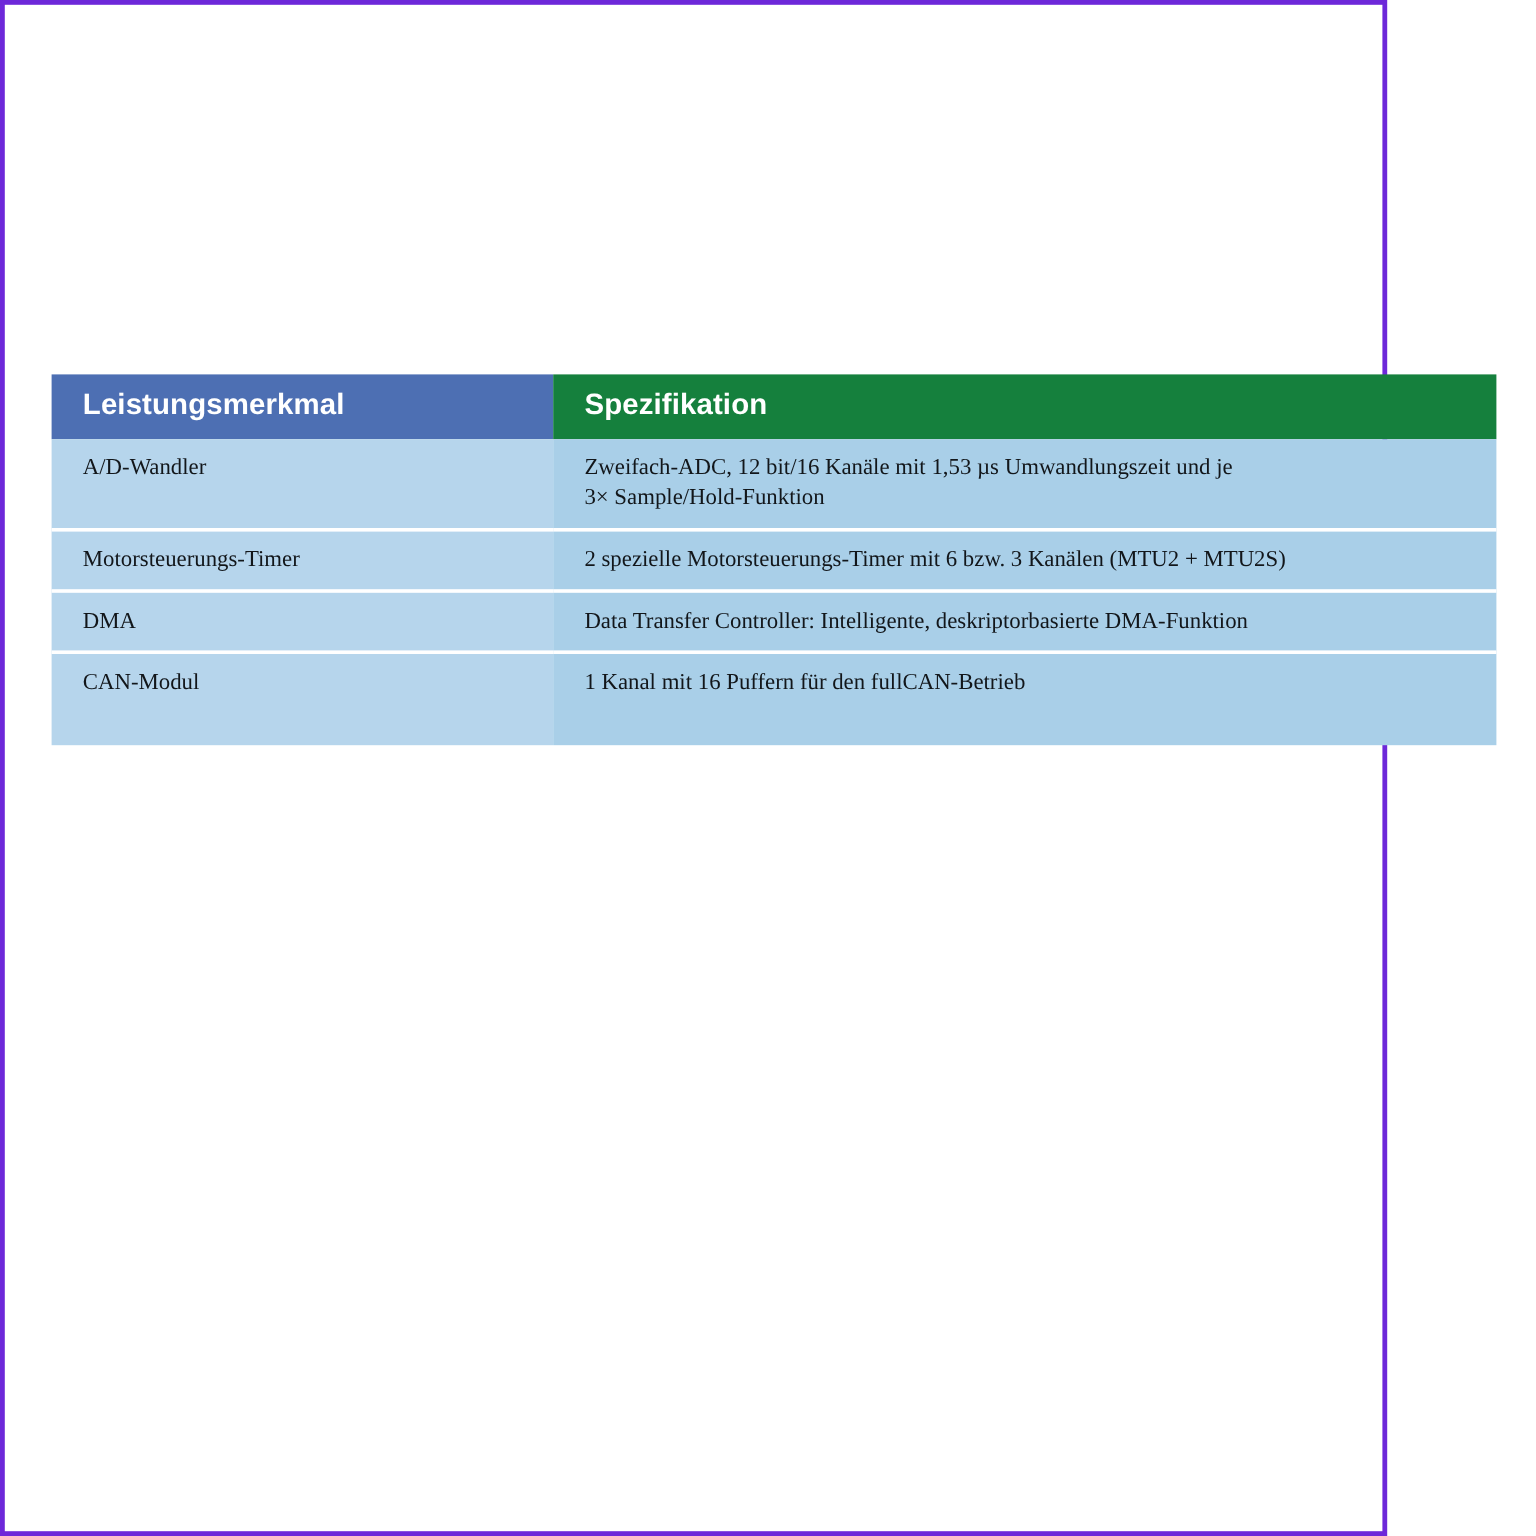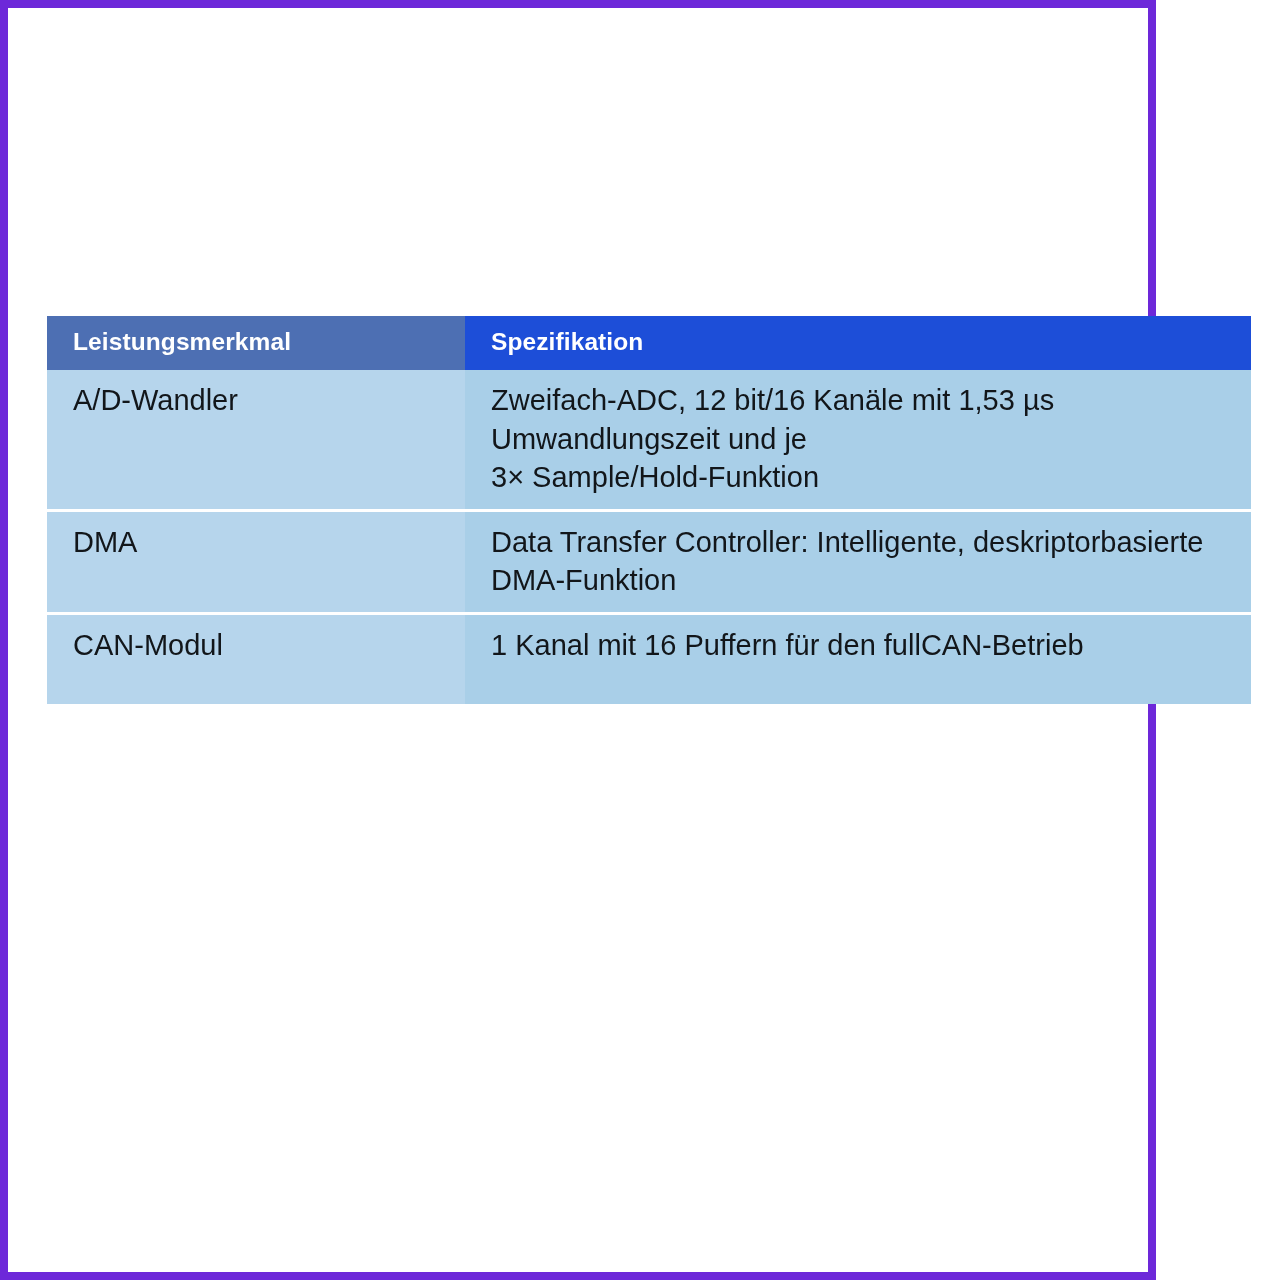--- a/index.html
+++ b/index.html
@@ -14,57 +14,58 @@
     overflow: hidden;
   }
   
   .page-frame {
     position: absolute;
     left: 0;
     top: 0;
     width: 1156px;
     height: 1280px;
     box-sizing: border-box;
-    border: 8px solid #6d28d9;
+    border: 4px solid #6d28d9;
     background: #ffffff;
   }
   .table-wrap {
     position: absolute;
     left: 39px;
     top: 308px;
     width: 1204px;
   }
   table.spec-table {
     border-collapse: collapse;
     width: 1204px;
     table-layout: fixed;
   }
   table.spec-table col.c1 { width: 418px; }
   table.spec-table col.c2 { width: 786px; }
 
   thead th {
-    background: #1d4ed8;
+    background: #15803d;
     color: #ffffff;
     text-align: left;
     font-weight: bold;
     font-size: 24.5px;
     padding: 12px 0 14px 26px;
     letter-spacing: 0.1px;
     vertical-align: middle;
   }
   thead th.h1 {
     background: #4d6fb3;
   }
   tbody td {
-    font-size: 29px;
+    font-size: 19px;
     color: #12161a;
     vertical-align: top;
     padding: 11px 14px 12px 26px;
     line-height: 1.33;
     border-bottom: 3px solid #ffffff;
+    font-family: Liberation Serif, serif;
   }
   tbody td.c-feature {
     background: #b6d5ec;
   }
   tbody td.c-spec {
     background: #a9cfe8;
   }
   tbody tr:last-child td {
     border-bottom: none;
   }
@@ -94,20 +95,24 @@
       </thead>
       <tbody>
         <tr>
           <td class="c-feature">A/D-Wandler</td>
           <td class="c-spec">
             <span class="line2">Zweifach-ADC, 12 bit/16 Kanäle mit 1,53 µs Umwandlungszeit und je</span>
             <span class="line2">3× Sample/Hold-Funktion</span>
           </td>
         </tr>
         <tr>
+          <td class="c-feature">Motorsteuerungs-Timer</td>
+          <td class="c-spec">2 spezielle Motorsteuerungs-Timer mit 6 bzw. 3 Kanälen (MTU2 + MTU2S)</td>
+        </tr>
+        <tr>
           <td class="c-feature">DMA</td>
           <td class="c-spec">Data Transfer Controller: Intelligente, deskriptorbasierte DMA-Funktion</td>
         </tr>
         <tr>
           <td class="c-feature">CAN-Modul</td>
           <td class="c-spec">1 Kanal mit 16 Puffern für den fullCAN-Betrieb</td>
         </tr>
       </tbody>
     </table>
   </div>

